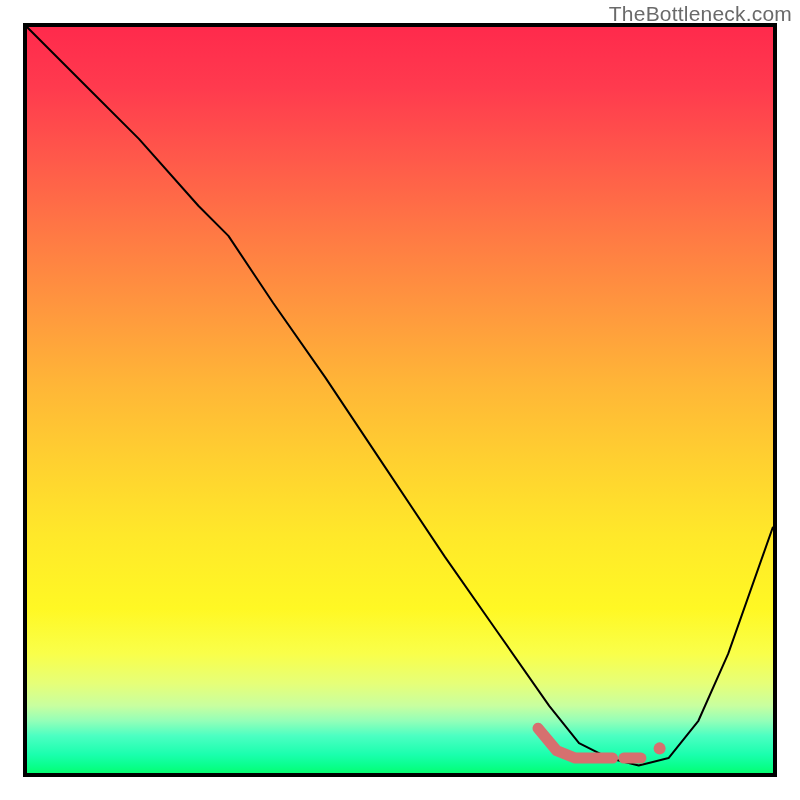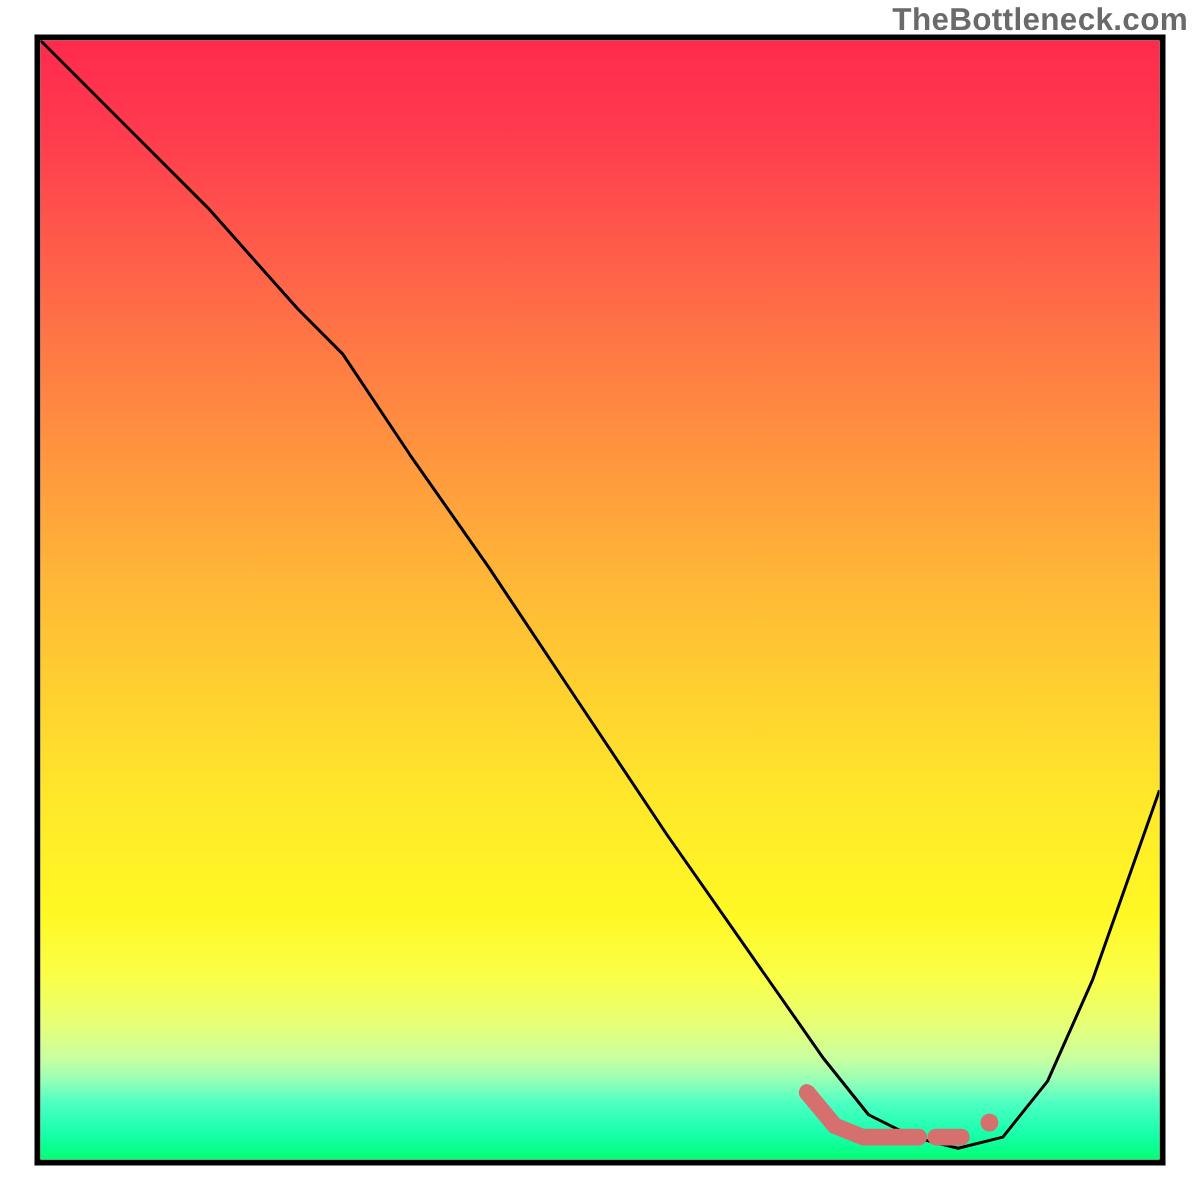--- a/index.html
+++ b/index.html
@@ -14,21 +14,21 @@
   .canvas-wrap {
     position: relative;
     width: 800px;
     height: 800px;
   }
   .watermark {
     position: absolute;
     top: 2px;
     right: 8px;
     font-size: 21px;
-    font-weight: 700;
+    font-weight: 400;
     color: #6a6a6a;
     letter-spacing: 0.2px;
     z-index: 10;
   }
   .plot-frame {
     position: absolute;
     left: 23px;
     top: 23px;
     width: 754px;
     height: 754px;

